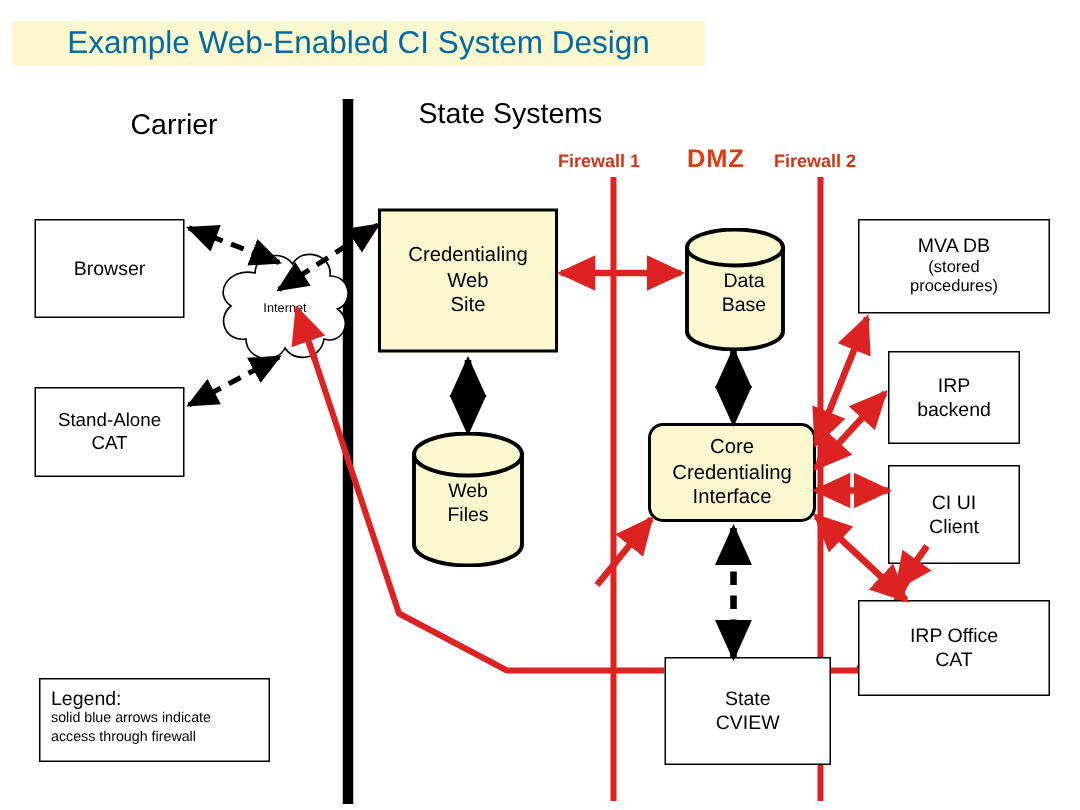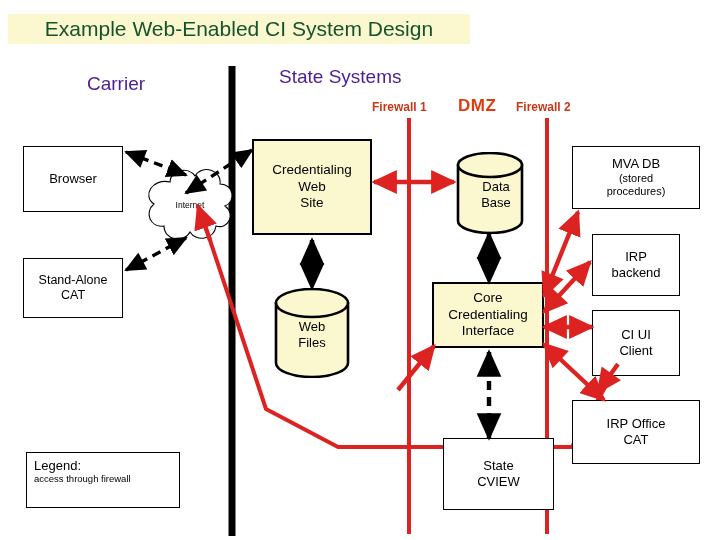--- a/index.html
+++ b/index.html
@@ -20,28 +20,28 @@
     position: absolute;
     left: 8px;
     top: 14px;
     width: 462px;
     height: 30px;
     background: #fbf7cf;
     display: flex;
     align-items: center;
     justify-content: center;
     font-size: 21px;
-    color: #14532d;
+    color: #0369a1;
     white-space: nowrap;
   }
   
   .section-label {
     position: absolute;
     font-size: 19px;
-    color: #4c1d95;
+    color: #000000;
     white-space: nowrap;
   }
   #carrier-label { left: 87px; top: 73px; }
   #state-systems-label { left: 279px; top: 66px; }
 
   
   .fw-label {
     position: absolute;
     font-size: 12px;
     font-weight: bold;
@@ -79,21 +79,21 @@
   .node.yellow { background: #fbf7cf; border-width: 2.5px; }
 
   #node-browser      { left: 23px;  top: 146px; width: 100px; height: 66px; }
   #node-standalone   { left: 23px;  top: 258px; width: 100px; height: 60px; font-size: 12.5px; }
   #node-credweb      { left: 252px; top: 139px; width: 120px; height: 96px; font-size: 13.5px; }
   #node-mvadb        { left: 572px; top: 146px; width: 128px; height: 63px;
                        flex-direction: column; font-size: 13px; }
   #node-irpbackend   { left: 592px; top: 234px; width: 88px;  height: 62px; }
   #node-ciui         { left: 592px; top: 310px; width: 88px;  height: 66px; align-items: center; }
   #node-irpoffice    { left: 572px; top: 400px; width: 128px; height: 64px; }
-  #node-core         { left: 432px; top: 282px; width: 112px; height: 66px; font-size: 13.5px; }
+  #node-core         { left: 432px; top: 282px; width: 112px; height: 66px; font-size: 13.5px; border-radius: 10px; }
   #node-cview        { left: 443px; top: 438px; width: 111px;  height: 72px; }
 
   #node-mvadb .sub { font-size: 11px; }
 
   
   .cylinder {
     position: absolute;
     z-index: 6;
   }
   #cyl-database { left: 456px; top: 152px; width: 80px; height: 82px; }
@@ -223,20 +223,21 @@
   <div class="cylinder" id="cyl-webfiles">
     <svg width="76" height="90" viewBox="0 0 76 90">
       <path d="M 2,15 L 2,75 A 36,14 0 0 0 74,75 L 74,15 Z" fill="#fbf7cf" stroke="#000000" stroke-width="2.6"></path>
       <ellipse cx="38" cy="15" rx="36" ry="14" fill="#fbf7cf" stroke="#000000" stroke-width="2.6"></ellipse>
     </svg>
     <div class="cyl-text ml">Web<br>Files</div>
   </div>
 
   <div id="legend-box">
     <div id="legend-title">Legend:</div>
+    <div class="legend-line">solid blue arrows indicate</div>
     <div class="legend-line">access through firewall</div>
   </div>
 
   <svg class="layer" id="layer-arrows" viewBox="0 0 720 540">
     <defs>
       <marker id="ah-black" markerWidth="7" markerHeight="7" refX="5.6" refY="3.1" orient="auto" markerUnits="strokeWidth">
         <path d="M 0,0.3 L 6.2,3.1 L 0,5.9 z" fill="#000000"></path>
       </marker>
       <marker id="ah-black-start" markerWidth="7" markerHeight="7" refX="0.6" refY="3.1" orient="auto" markerUnits="strokeWidth">
         <path d="M 6.2,0.3 L 0,3.1 L 6.2,5.9 z" fill="#000000"></path>

